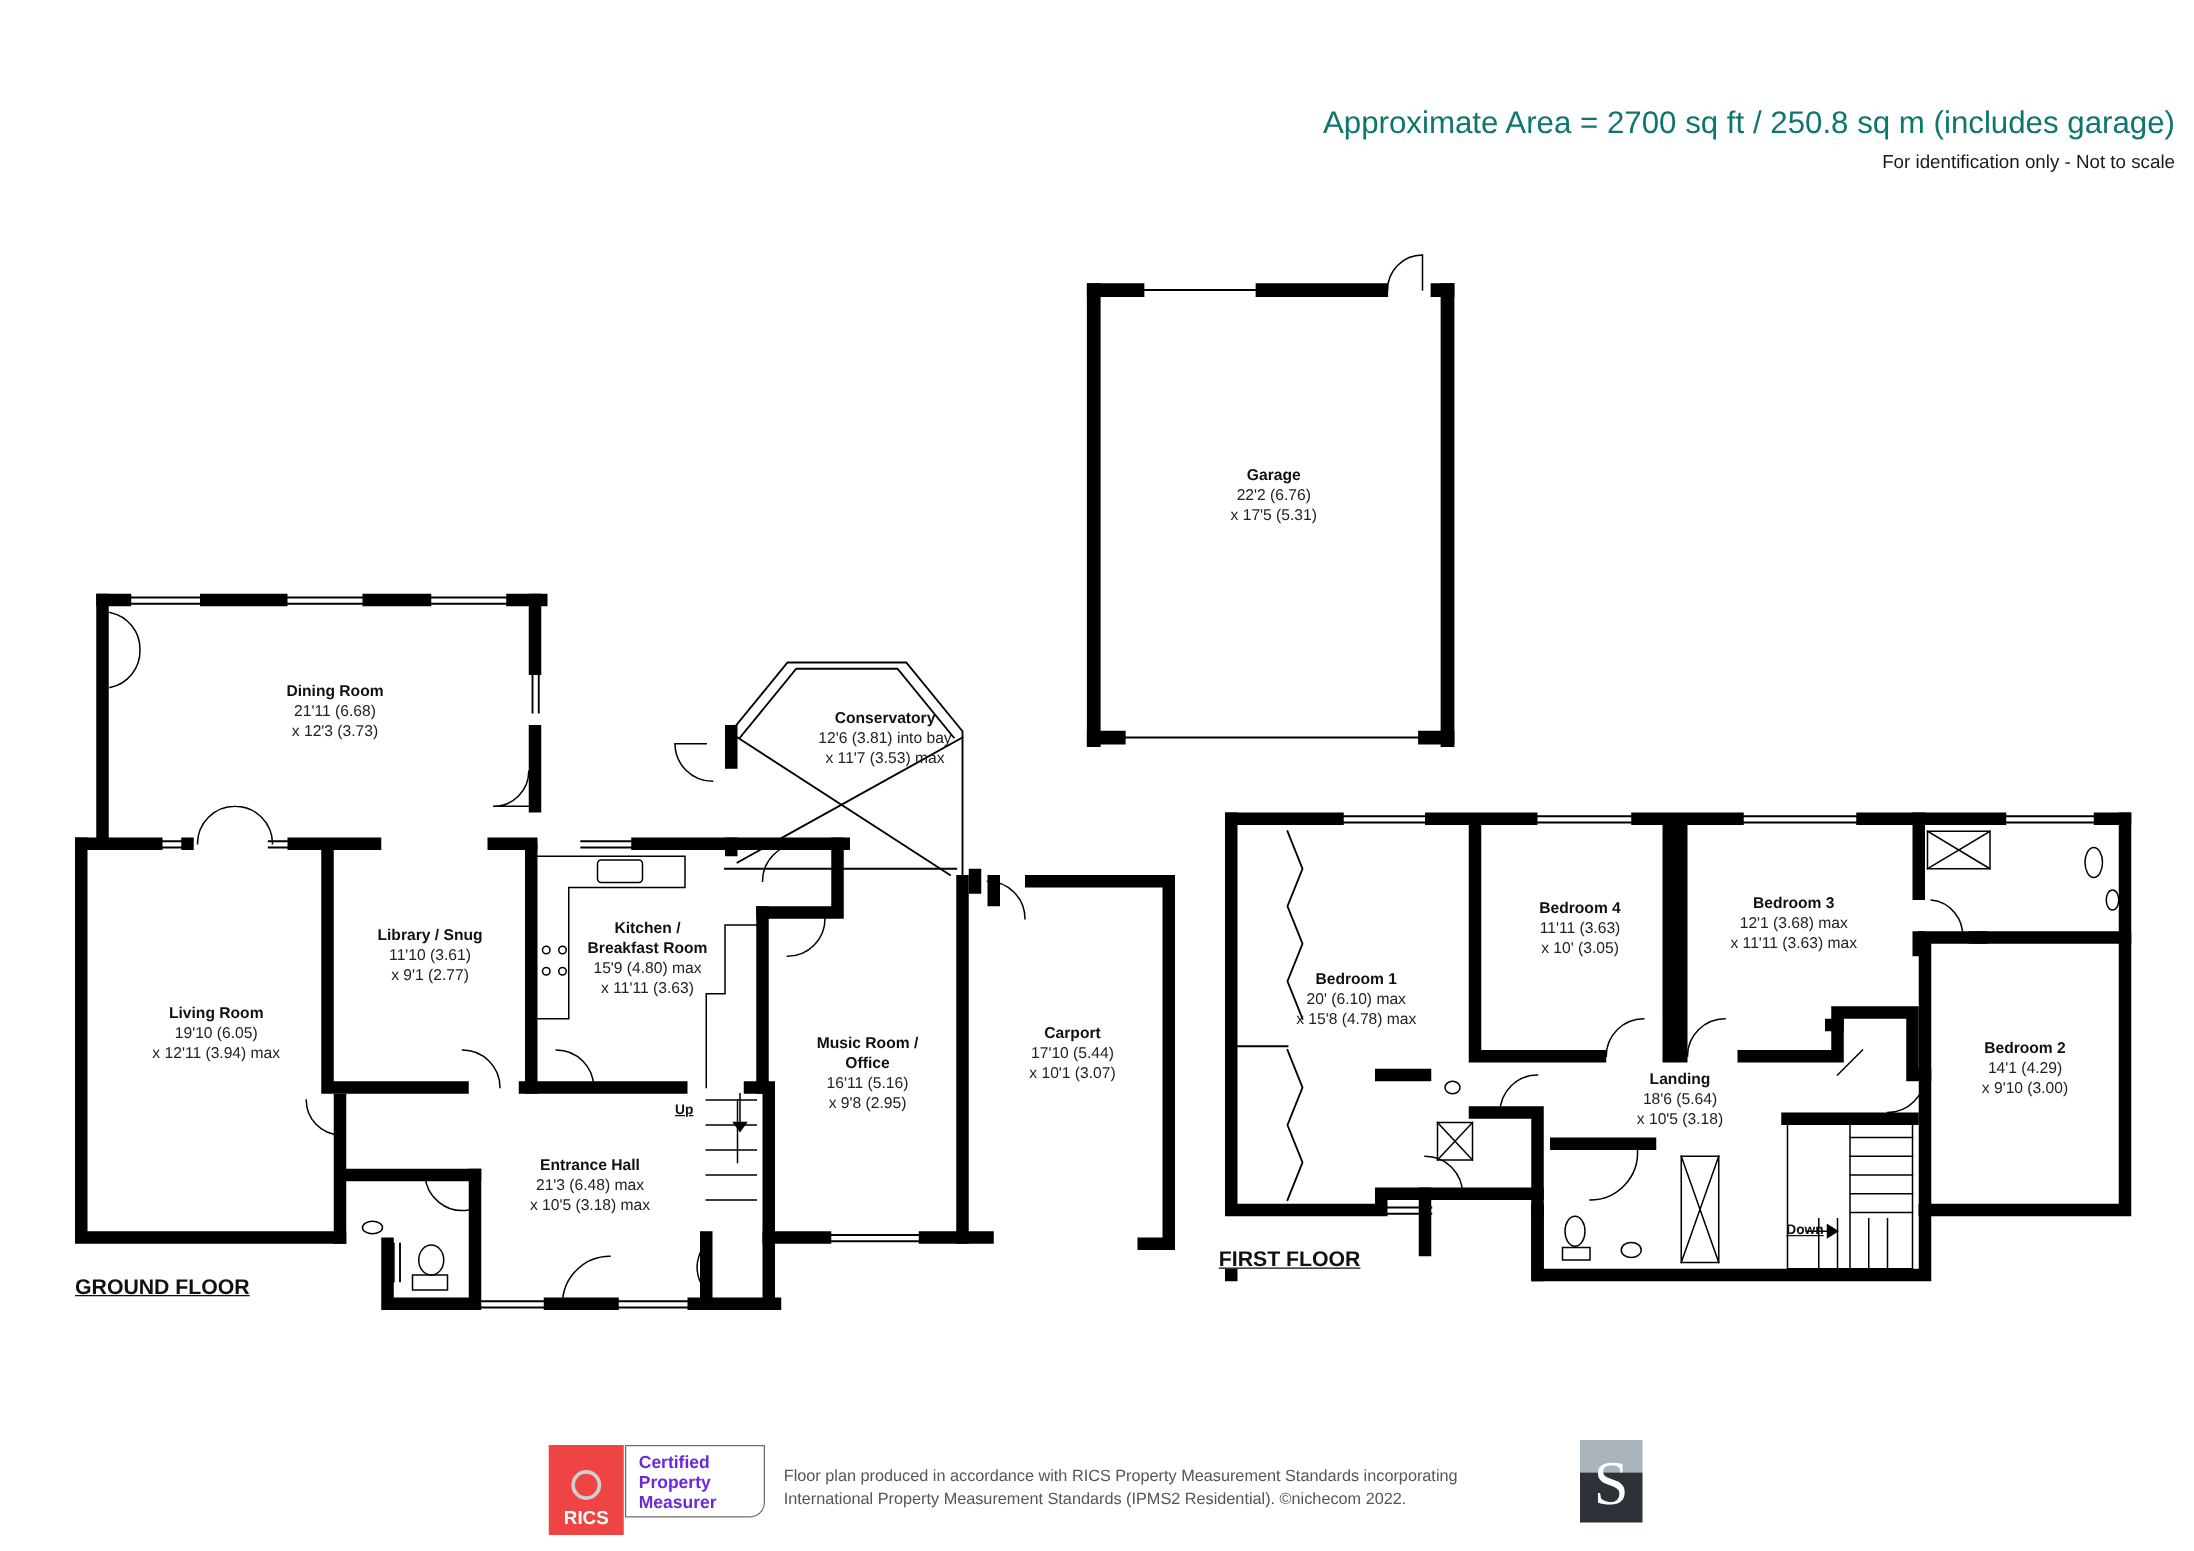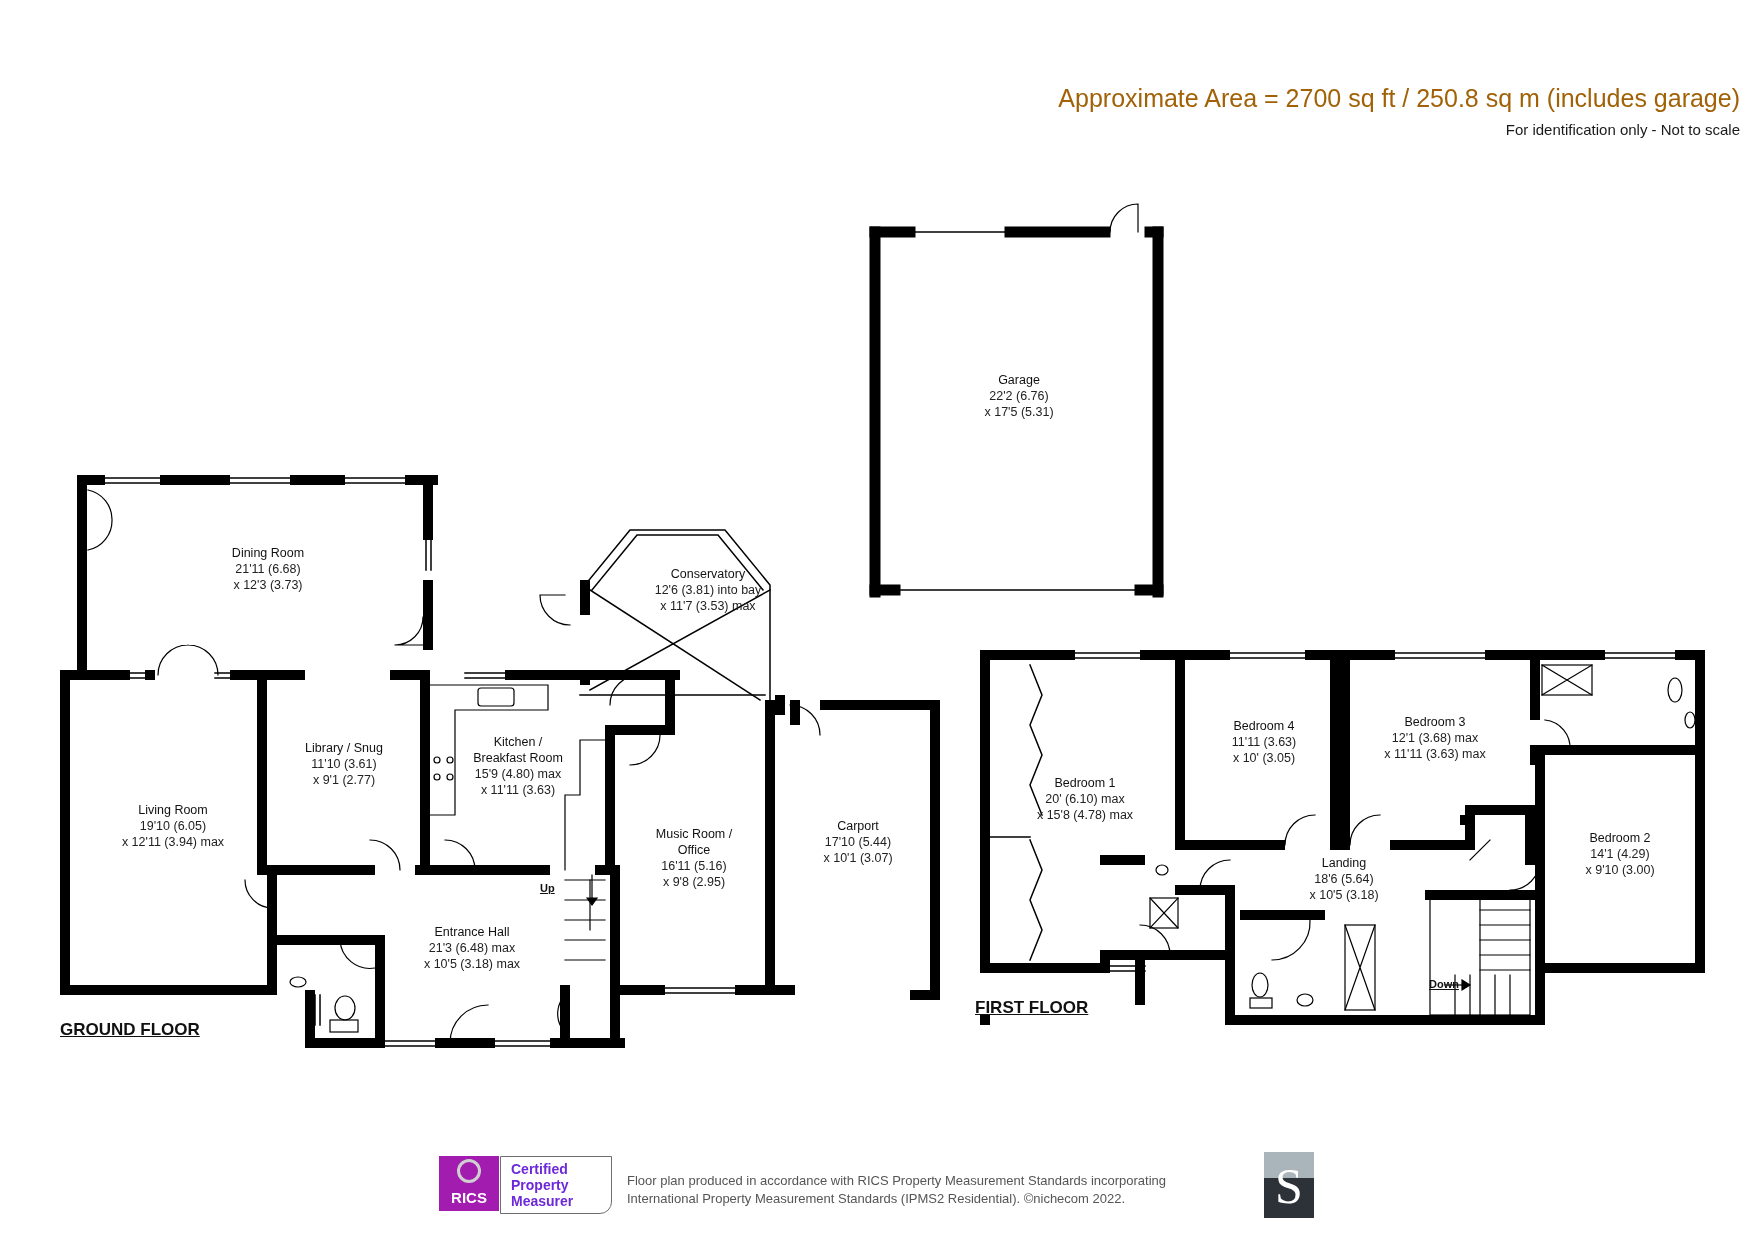--- a/index.html
+++ b/index.html
@@ -1,25 +1,25 @@
 <!DOCTYPE html>
 <html><head>
 <meta charset="utf-8">
 <style>
   html, body { margin:0; padding:0; background:#ffffff; }
   body { width:1755px; height:1241px; position:relative; overflow:hidden; font-family:"Liberation Sans", sans-serif; color:#111; }
-  .hdr-title { position:absolute; right:15px; top:84px; font-size:25px; color:#a16207; white-space:nowrap; }
+  .hdr-title { position:absolute; right:15px; top:84px; font-size:25px; color:#0f766e; white-space:nowrap; }
   .hdr-sub { position:absolute; right:15px; top:121px; font-size:15px; color:#1a1a1a; white-space:nowrap;text-align:center; }
   svg.plan { position:absolute; left:0; top:0; }
   .lbl { position:absolute; text-align:center; font-size:12.5px; line-height:16px; color:#222; transform:translateX(-50%); white-space:nowrap; }
-  .lbl .nm { font-weight:normal; color:#111; }
+  .lbl .nm { font-weight:bold; color:#111; }
   .floor { position:absolute; font-weight:bold; font-size:17px; color:#111;text-decoration:underline; }
   .small { position:absolute; font-size:11px; font-weight:bold; color:#111;text-decoration:underline; }
   .footer { position:absolute; left:439px; top:1156px; }
-  .rics { position:absolute; left:0; top:0; width:60px; height:55px; background:#a21caf; color:#fff; font-weight:bold; font-size:15px; display:flex; flex-direction:column; align-items:center; justify-content:flex-end; padding-bottom:5px; box-sizing:border-box; }
+  .rics { position:absolute; left:0; top:0; width:60px; height:72px; background:#ef4444; color:#fff; font-weight:bold; font-size:15px; display:flex; flex-direction:column; align-items:center; justify-content:flex-end; padding-bottom:5px; box-sizing:border-box; }
   .rics .lion { width:24px; height:24px; border-radius:50%; border:3px solid #cfcfd0; margin-bottom:6px; box-sizing:border-box; }
   .cert { position:absolute; left:61px; top:0; width:112px; height:58px; border:1px solid #6e6e70; border-radius:0 0 12px 0; font-weight:bold; font-size:14px; line-height:16px; color:#6d28d9; padding:4px 0 0 10px; box-sizing:border-box; }
   .ftxt { position:absolute; left:188px; top:16px; font-size:13px; line-height:18px; color:#555; white-space:nowrap; }
   .slogo { position:absolute; left:825px; top:-4px; width:50px; height:66px; }
   .slogo .top { height:26px; background:#a9b4bb; }
   .slogo .bot { height:40px; background:#2c3238; }
   .slogo .s { position:absolute; left:0; top:6px; width:50px; text-align:center; font-family:"Liberation Serif", serif; font-size:50px; color:#fff; line-height:56px; }
 </style>
 </head>
 <body>

